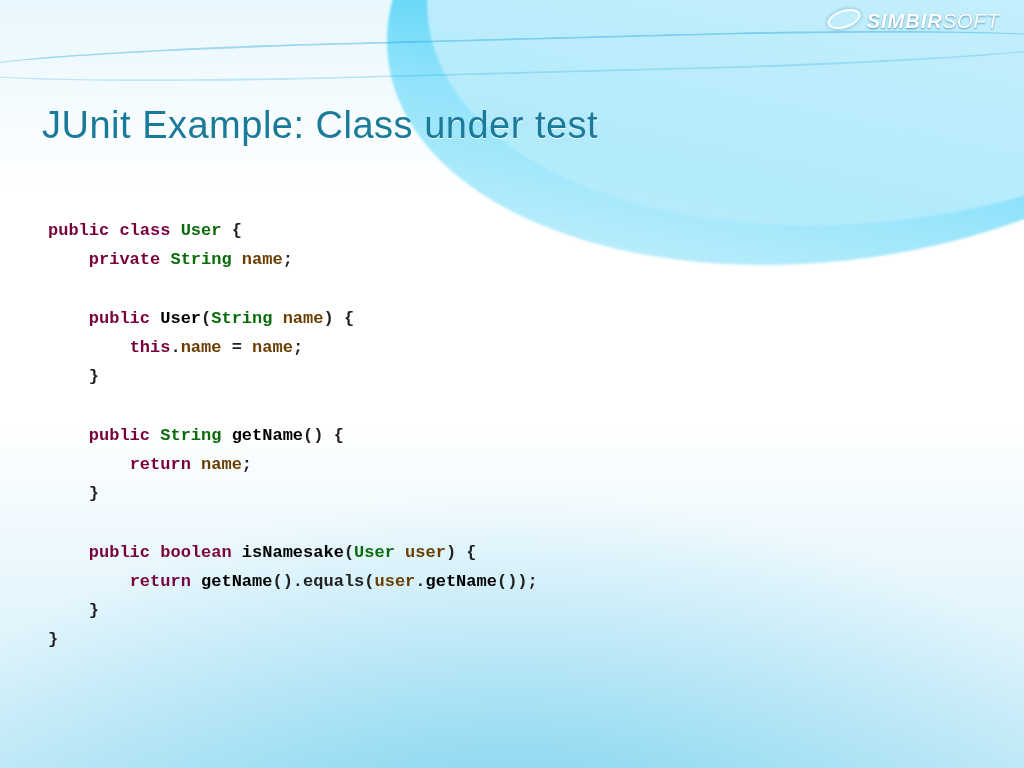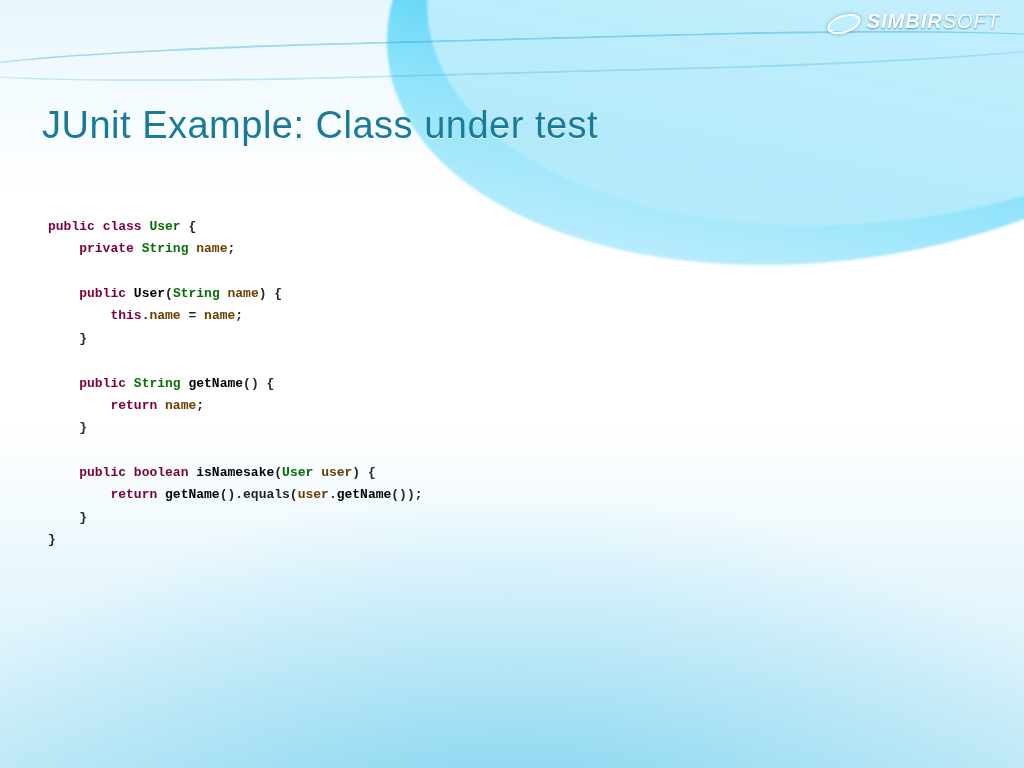--- a/index.html
+++ b/index.html
@@ -52,21 +52,21 @@
     position: absolute;
     top: 10px;
     right: 24px;
     color: #ffffff;
     font-weight: 700;
     font-style: italic;
     font-size: 20px;
     letter-spacing: 1px;
     text-shadow: 0 1px 2px rgba(0,80,120,0.6);
     display: flex;
-    align-items: flex-end;
+    align-items: flex-start;
     gap: 6px;
   }
   .logo .ring {
     width: 34px;
     height: 18px;
     border: 2.5px solid #fff;
     border-radius: 50%;
     transform: rotate(-18deg);
     box-shadow: 0 0 4px rgba(0,80,120,0.4);
   }
@@ -82,21 +82,21 @@
     color: #1a7a99;
     letter-spacing: 0.5px;
     text-shadow: 0 1px 0 rgba(255,255,255,0.8);
   }
 
   .code {
     position: absolute;
     top: 216px;
     left: 48px;
     font-family: Consolas, "Courier New", monospace;
-    font-size: 13px;
+    font-size: 17px;
     line-height: 1.72;
     font-weight: 700;
     color: #333;
     white-space: pre;
   }
   .kw   { color: #7a003c; }  
   .type { color: #0a6c0a; }  
   .name { color: #000000; font-weight: 600; }
   .var  { color: #6a3e00; }  
   .pun  { color: #222; font-weight: 600; }

